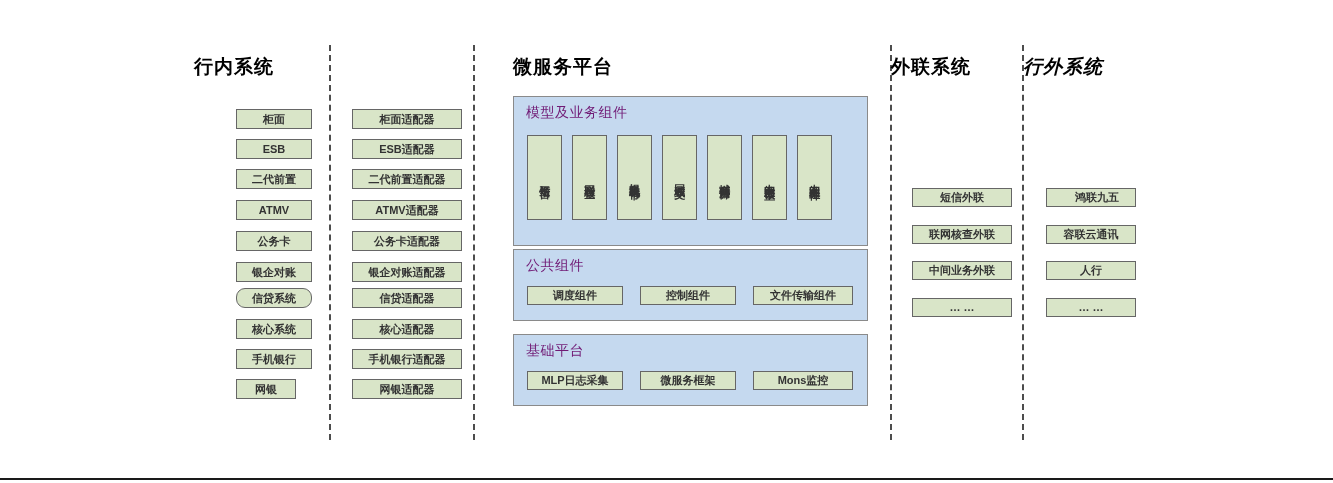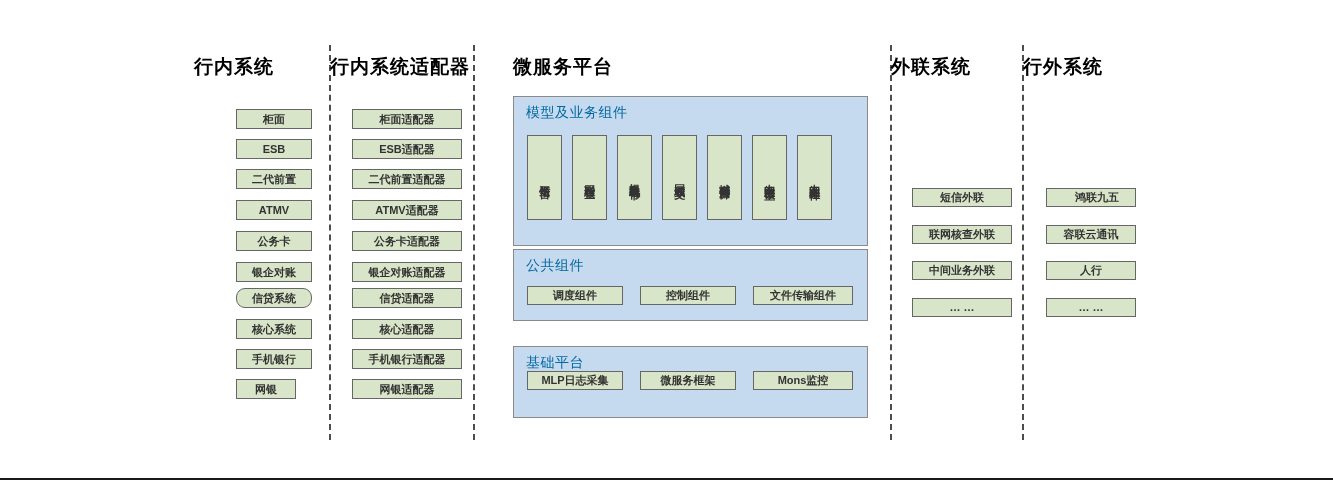--- a/index.html
+++ b/index.html
@@ -65,21 +65,21 @@
     position: absolute;
     background: #c5d9ef;
     border: 1.4px solid #8a8a8a;
     box-sizing: border-box;
   }
   .panel-label {
     position: absolute;
     left: 12px;
     top: 7px;
     font-size: 14px;
-    color: #0369a1;
+    color: #701a75;
     font-weight: normal;
     letter-spacing: 0.5px;
   }
   
   .bottom-rule {
     position: absolute;
     left: 0;
     top: 478px;
     width: 1333px;
     height: 0;
@@ -102,21 +102,20 @@
   <div class="gbox" style="left:236px; top:139px;  width:76px; height:20px;">ESB</div>
   <div class="gbox" style="left:236px; top:169px;  width:76px; height:20px;">二代前置</div>
   <div class="gbox" style="left:236px; top:200px;  width:76px; height:20px;">ATMV</div>
   <div class="gbox" style="left:236px; top:231px;  width:76px; height:20px;">公务卡</div>
   <div class="gbox" style="left:236px; top:262px;  width:76px; height:20px;">银企对账</div>
   <div class="gbox" style="left:236px; top:288px;  width:76px; height:20px;border-radius:9px;">信贷系统</div>
   <div class="gbox" style="left:236px; top:319px;  width:76px; height:20px;">核心系统</div>
   <div class="gbox" style="left:236px; top:349px;  width:76px; height:20px;">手机银行</div>
   <div class="gbox" style="left:236px; top:379px;  width:60px; height:20px;">网银</div>
 
-  <div class="col-title" style="left:330px; top:54px; width:144px;">行内系统适配器</div>
 
   <div class="gbox" style="left:352px; top:109px;  width:110px; height:20px;">柜面适配器</div>
   <div class="gbox" style="left:352px; top:139px;  width:110px; height:20px;">ESB适配器</div>
   <div class="gbox" style="left:352px; top:169px;  width:110px; height:20px;">二代前置适配器</div>
   <div class="gbox" style="left:352px; top:200px;  width:110px; height:20px;">ATMV适配器</div>
   <div class="gbox" style="left:352px; top:231px;  width:110px; height:20px;">公务卡适配器</div>
   <div class="gbox" style="left:352px; top:262px;  width:110px; height:20px;">银企对账适配器</div>
   <div class="gbox" style="left:352px; top:288px;  width:110px; height:20px;">信贷适配器</div>
   <div class="gbox" style="left:352px; top:319px;  width:110px; height:20px;">核心适配器</div>
   <div class="gbox" style="left:352px; top:349px;  width:110px; height:20px;">手机银行适配器</div>
@@ -135,35 +134,35 @@
   <div class="gbox vert" style="left:752px; top:135px; width:35px; height:85px;">中间业务模型</div>
   <div class="gbox vert" style="left:797px; top:135px; width:35px; height:85px;">中间业务组件</div>
 
   <div class="bluepanel" style="left:513px; top:249px; width:355px; height:72px;">
     <div class="panel-label">公共组件</div>
   </div>
   <div class="gbox" style="left:527px; top:286px; width:96px; height:19px;">调度组件</div>
   <div class="gbox" style="left:640px; top:286px; width:96px; height:19px;">控制组件</div>
   <div class="gbox" style="left:753px; top:286px; width:100px; height:19px;">文件传输组件</div>
 
-  <div class="bluepanel" style="left:513px; top:334px; width:355px; height:72px;margin-top:12px;">
+  <div class="bluepanel" style="left:513px; top:334px; width:355px; height:72px;">
     <div class="panel-label">基础平台</div>
   </div>
   <div class="gbox" style="left:527px; top:371px; width:96px; height:19px;">MLP日志采集</div>
   <div class="gbox" style="left:640px; top:371px; width:96px; height:19px;">微服务框架</div>
   <div class="gbox" style="left:753px; top:371px; width:100px; height:19px;">Mons监控</div>
 
   <div class="col-title" style="left:891px; top:54px; width:131px;">外联系统</div>
 
   <div class="gbox" style="left:912px; top:188px; width:100px; height:19px;">短信外联</div>
   <div class="gbox" style="left:912px; top:225px; width:100px; height:19px;">联网核查外联</div>
   <div class="gbox" style="left:912px; top:261px; width:100px; height:19px;">中间业务外联</div>
   <div class="gbox" style="left:912px; top:298px; width:100px; height:19px;">… …</div>
 
-  <div class="col-title" style="left:1023px; top:54px; width:135px;">行外系统</div>
+  <div class="col-title" style="left:1023px; top:54px; width:135px;font-style:italic;">行外系统</div>
 
   <div class="gbox" style="left:1046px; top:188px; width:90px; height:19px;padding-left:12px;">鸿联九五</div>
   <div class="gbox" style="left:1046px; top:225px; width:90px; height:19px;">容联云通讯</div>
   <div class="gbox" style="left:1046px; top:261px; width:90px; height:19px;">人行</div>
   <div class="gbox" style="left:1046px; top:298px; width:90px; height:19px;">… …</div>
 
   <div class="bottom-rule"></div>
 
 </div>
 

